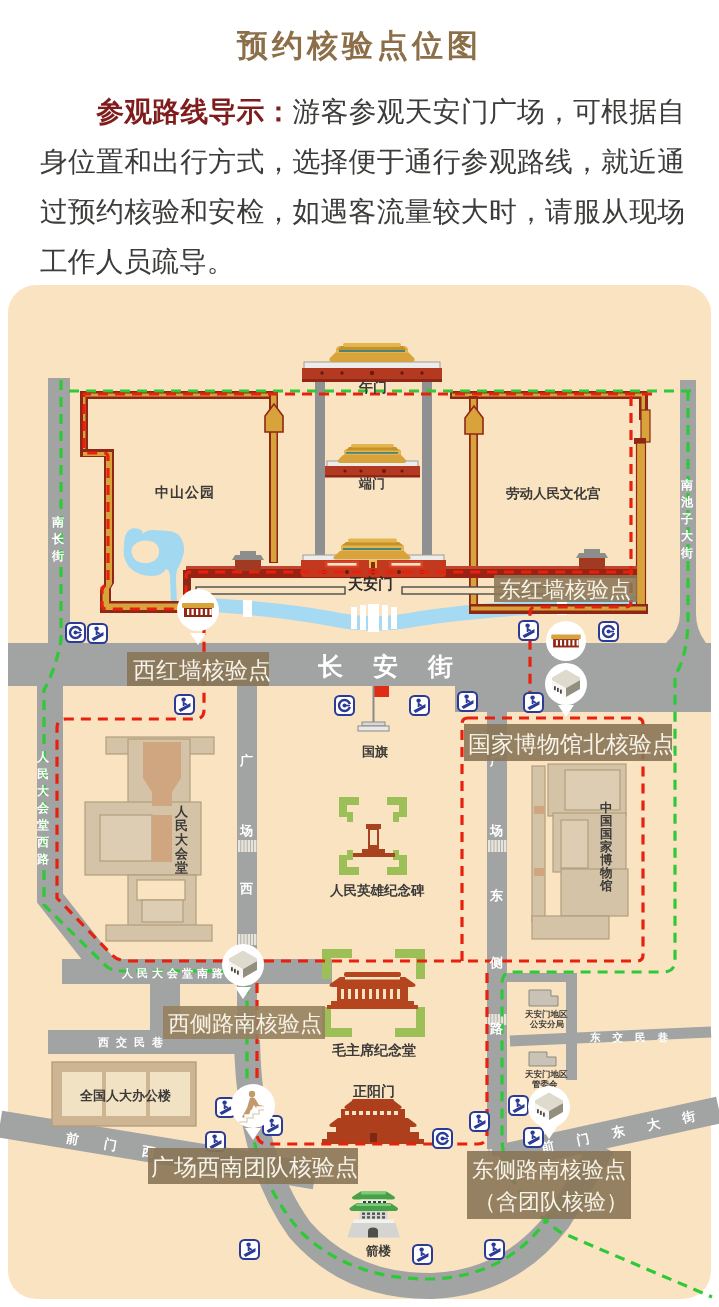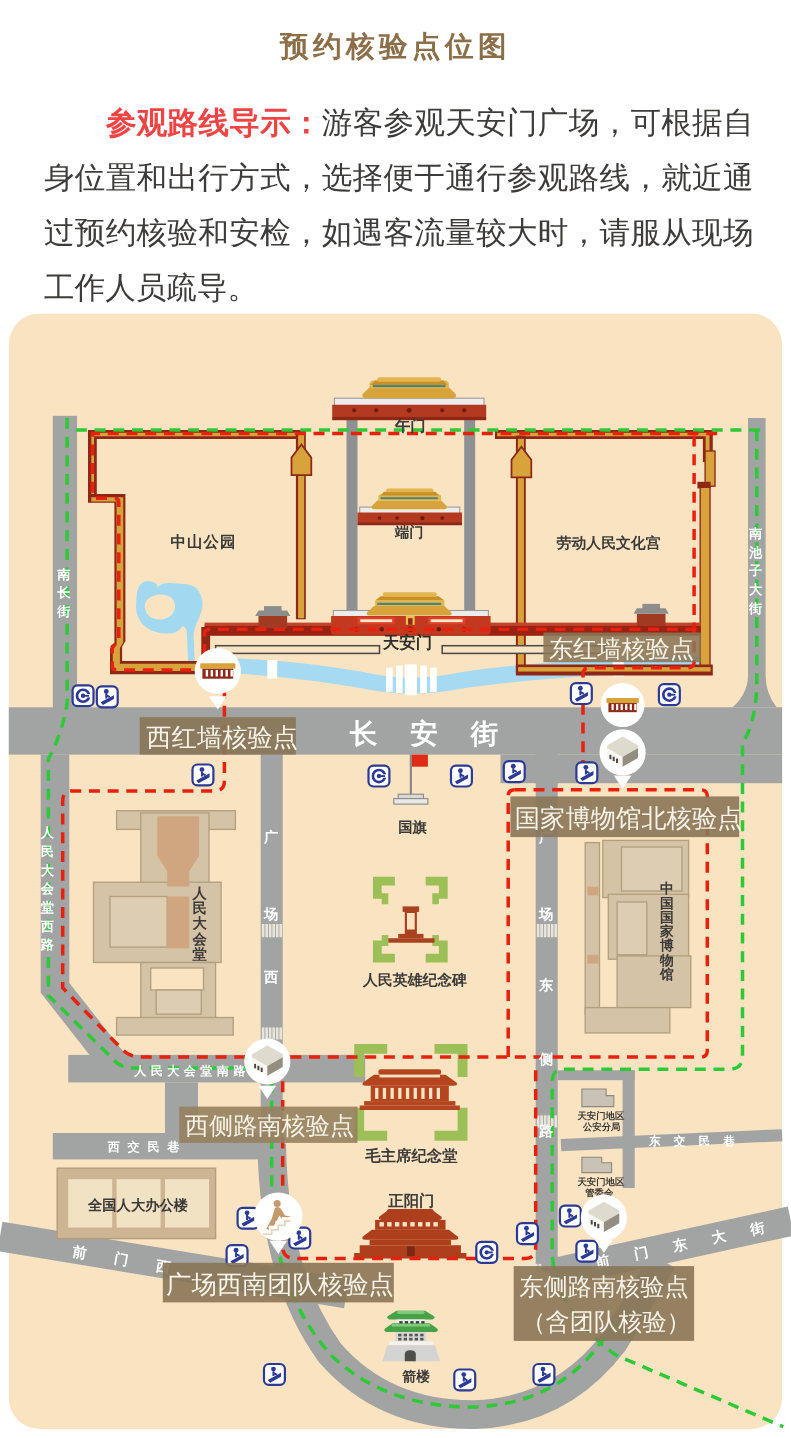--- a/index.html
+++ b/index.html
@@ -1,20 +1,20 @@
 <!DOCTYPE html>
 <html><head>
 <meta charset="utf-8">
 <style>
 html,body{margin:0;padding:0;background:#fff;}
 body{width:719px;height:1307px;position:relative;font-family:"Liberation Sans",sans-serif;overflow:hidden;}
-.title{position:absolute;top:25px;left:0;width:719px;text-align:center;font-size:26px;font-weight:bold;color:#8c6f48;letter-spacing:4px;}
+.title{position:absolute;top:25px;left:0;width:719px;text-align:center;font-size:31px;font-weight:bold;color:#8c6f48;letter-spacing:4px;}
 .para{position:absolute;top:87px;left:40px;width:645px;font-size:27.8px;line-height:50px;color:#3d3c3a;text-align:justify;}
 .para .ind{display:inline-block;width:56px;}
-.para b{color:#ef4444;}
+.para b{color:#7f1d1d;}
 svg text{font-family:"Liberation Sans",sans-serif;}
 </style>
 </head>
 <body>
 
 <div class="title">预约核验点位图</div>
 
 <div class="para"><span class="ind"></span><b>参观路线导示：</b>游客参观天安门广场，可根据自身位置和出行方式，选择便于通行参观路线，就近通过预约核验和安检，如遇客流量较大时，请服从现场工作人员疏导。</div>
 <svg width="719" height="1022" viewBox="0 285 719 1022" style="position:absolute;left:0;top:285">
 

